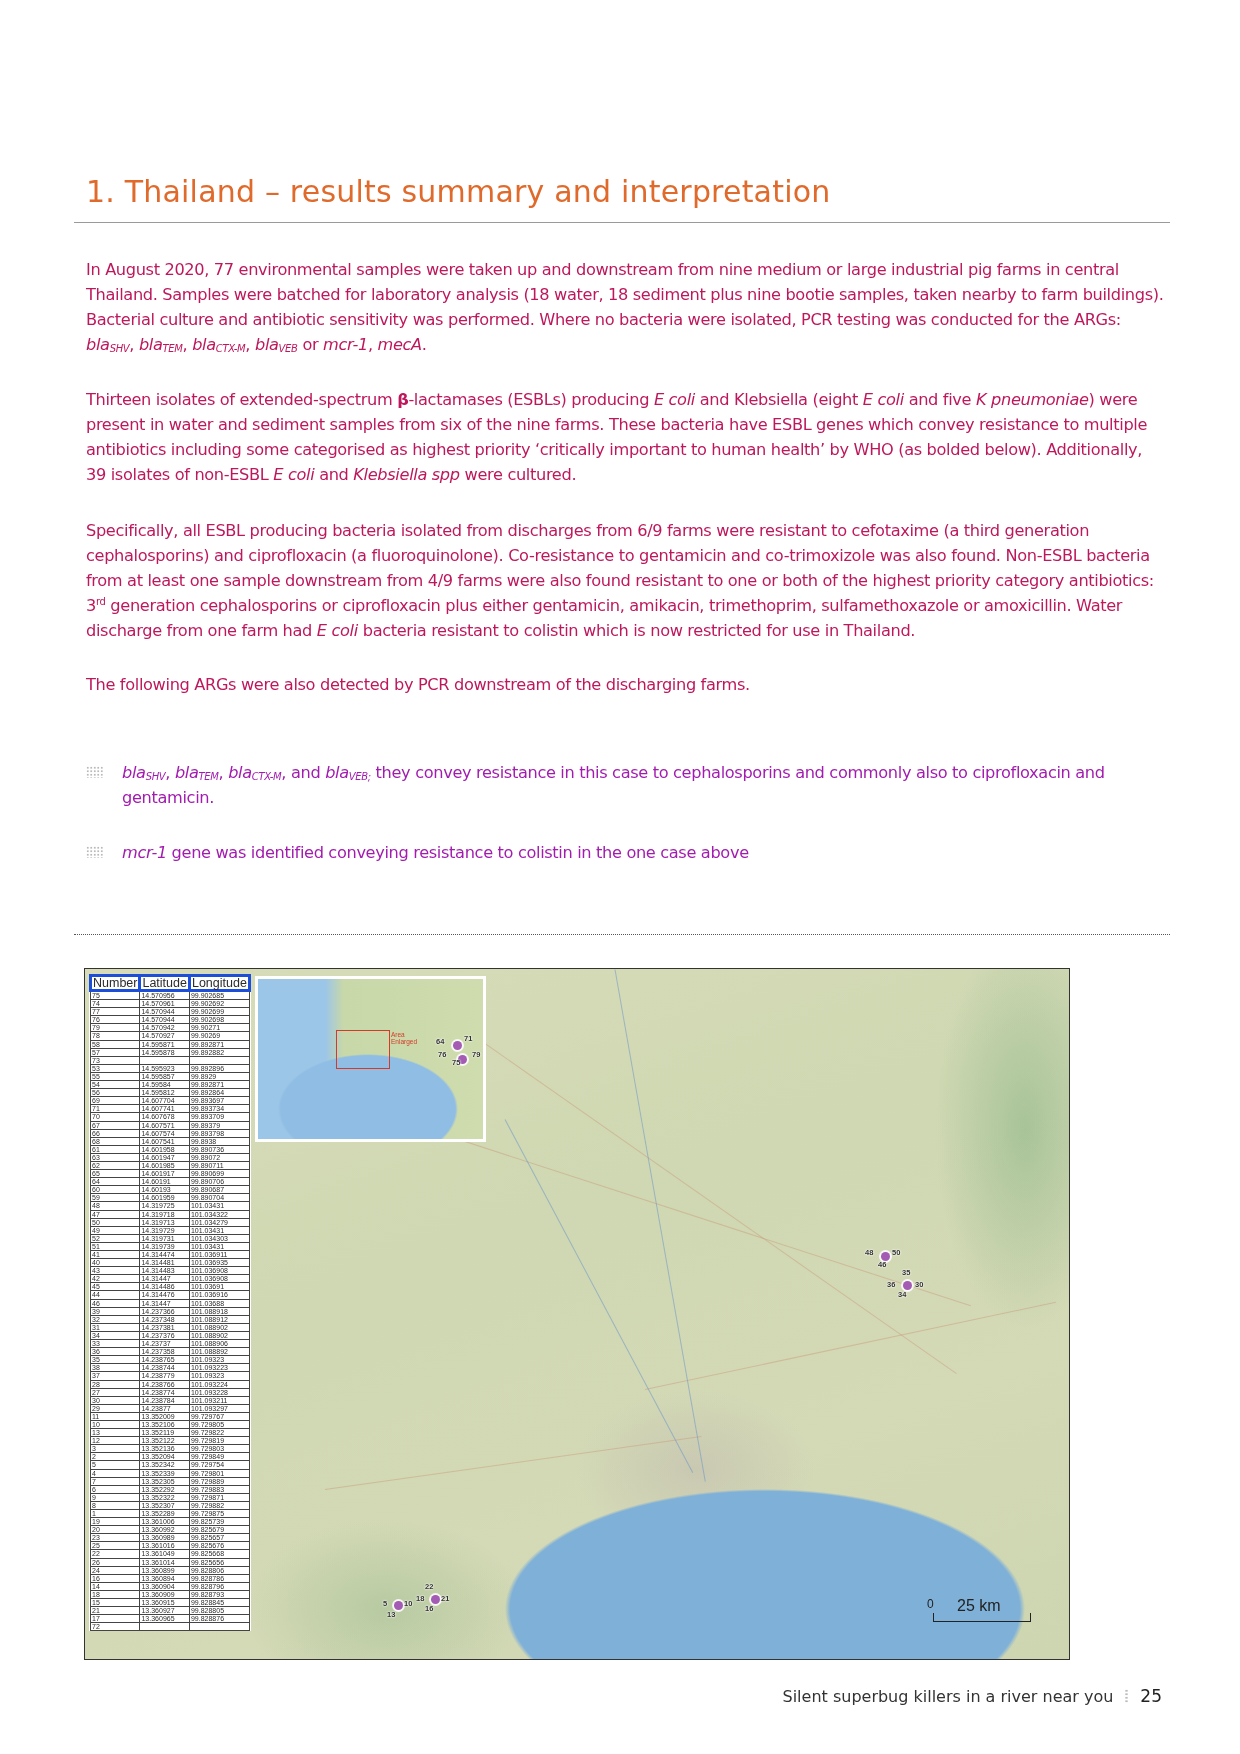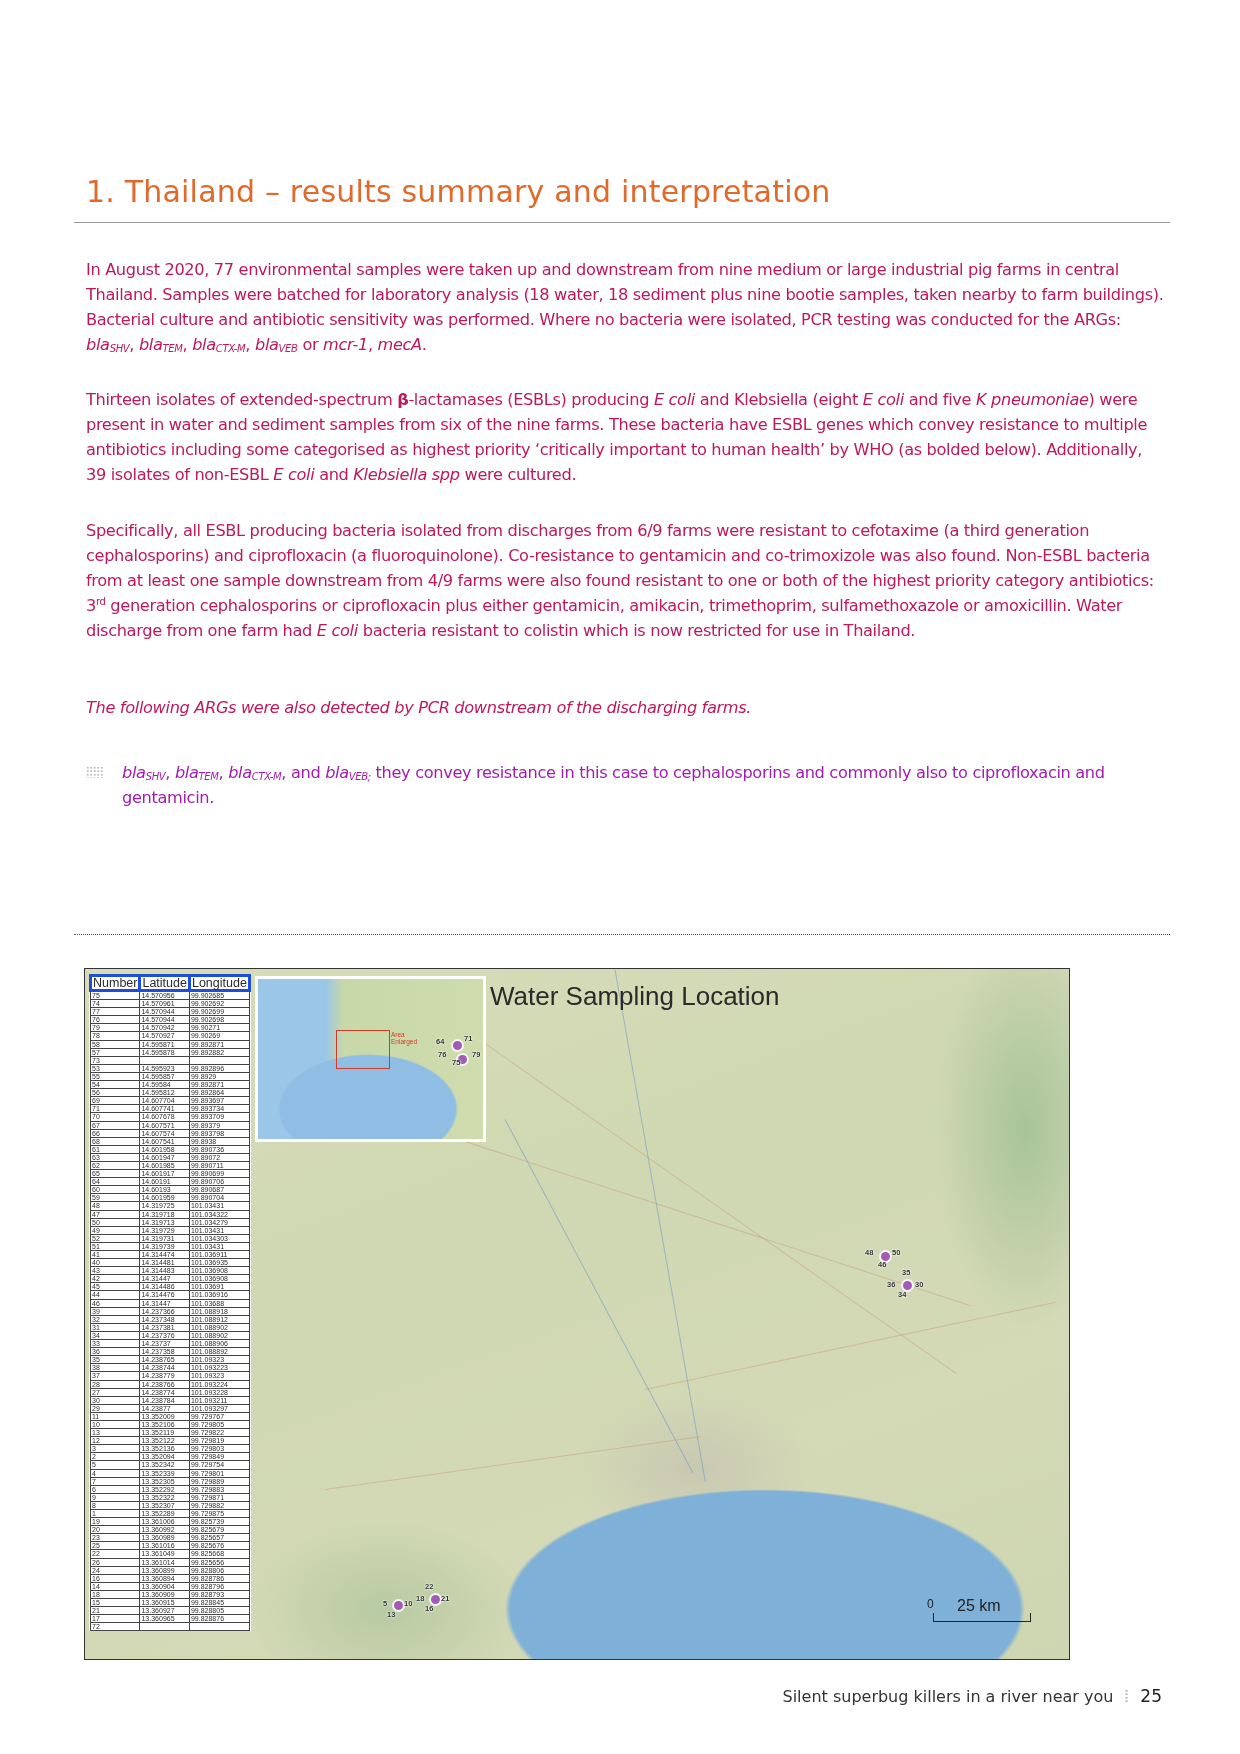--- a/index.html
+++ b/index.html
@@ -8,21 +8,21 @@
   .title { position: absolute; left: 86px; top: 154px; font-size: 30px; color: #e06a2b;
            letter-spacing: 0.2px; font-weight: normal; }
   .rule { position: absolute; left: 74px; width: 1096px; top: 222px; height: 0;
           border-top: 1.5px solid #9a9a9a; }
   .body-text { position: absolute; left: 86px; width: 1080px; font-size: 16.2px; line-height: 25px;
                color: #be185d; letter-spacing: -0.35px; }
   .body-text p { margin: 0; }
   .p1 { top: 257px; }
   .p2 { top: 387px; }
   .p3 { top: 518px; }
-  .p4 { top: 695px; font-style: italic; }
+  .p4 { top: 672px; }
   sub { font-size: 10px; vertical-align: -2px; line-height: 0; }
   sup { font-size: 10px; vertical-align: 6px; line-height: 0; }
   .bullets { position: absolute; left: 86px; width: 1080px; top: 760px; font-size: 16.2px;
              line-height: 25px; color: #a21caf; letter-spacing: -0.35px; }
   .bullet { position: relative; padding-left: 36px; margin-bottom: 30px; }
   .bullet-icon { position: absolute; left: 0; top: 6px; width: 18px; height: 12px;
                  background-image: radial-gradient(circle, #b9b9b9 1px, transparent 1.3px);
                  background-size: 3.5px 3.5px; }
   .dotted-rule { position: absolute; left: 74px; width: 1096px; top: 934px; height: 0;
                  border-top: 1.5px dotted #555; }
@@ -98,20 +98,24 @@
 </div>
 
 <div class="bullets">
   <div class="bullet">
     <span class="bullet-icon"></span>
     <i><span>bla</span><sub>SHV</sub></i>,
     <i><span>bla</span><sub>TEM</sub></i>,
     <i><span>bla</span><sub>CTX-M</sub></i>,
     <span>and </span><i><span>bla</span><sub>VEB;</sub></i><span> they convey resistance in this case to cephalosporins and commonly also to ciprofloxacin and gentamicin.</span>
   </div>
+  <div class="bullet">
+    <span class="bullet-icon"></span>
+    <i>mcr-1</i><span> gene was identified conveying resistance to colistin in the one case above</span>
+  </div>
 </div>
 
 <div class="dotted-rule"></div>
 
 <div class="map">
 
   <div class="road" style="left:220px;top:120px;width:700px;transform:rotate(18deg);"></div>
   <div class="road" style="left:380px;top:60px;width:600px;transform:rotate(35deg);"></div>
   <div class="road" style="left:560px;top:420px;width:420px;transform:rotate(-12deg);"></div>
   <div class="road" style="left:240px;top:520px;width:380px;transform:rotate(-8deg);"></div>
@@ -523,21 +527,20 @@
           <td></td>
         </tr>
       </tbody>
   </table>
 
   <div class="inset">
     <div class="inset-box"></div>
     <div class="inset-label">Area Enlarged</div>
   </div>
 
-  <div class="map-title">Water Sampling Location</div>
 
   <div id="points-layer">
       <div class="pt" style="left: 368px; top: 72px;"></div>
       <div class="pt" style="left: 373px; top: 86px;"></div>
       <div class="pt-label" style="left: 351px; top: 68px;">64</div>
       <div class="pt-label" style="left: 379px; top: 65px;">71</div>
       <div class="pt-label" style="left: 353px; top: 81px;">76</div>
       <div class="pt-label" style="left: 387px; top: 81px;">79</div>
       <div class="pt-label" style="left: 367px; top: 89px;">75</div>
       <div class="pt" style="left: 796px; top: 283px;"></div>

